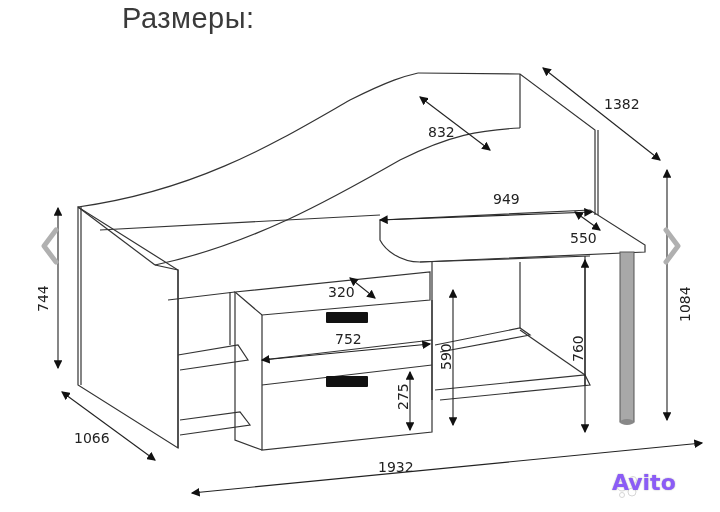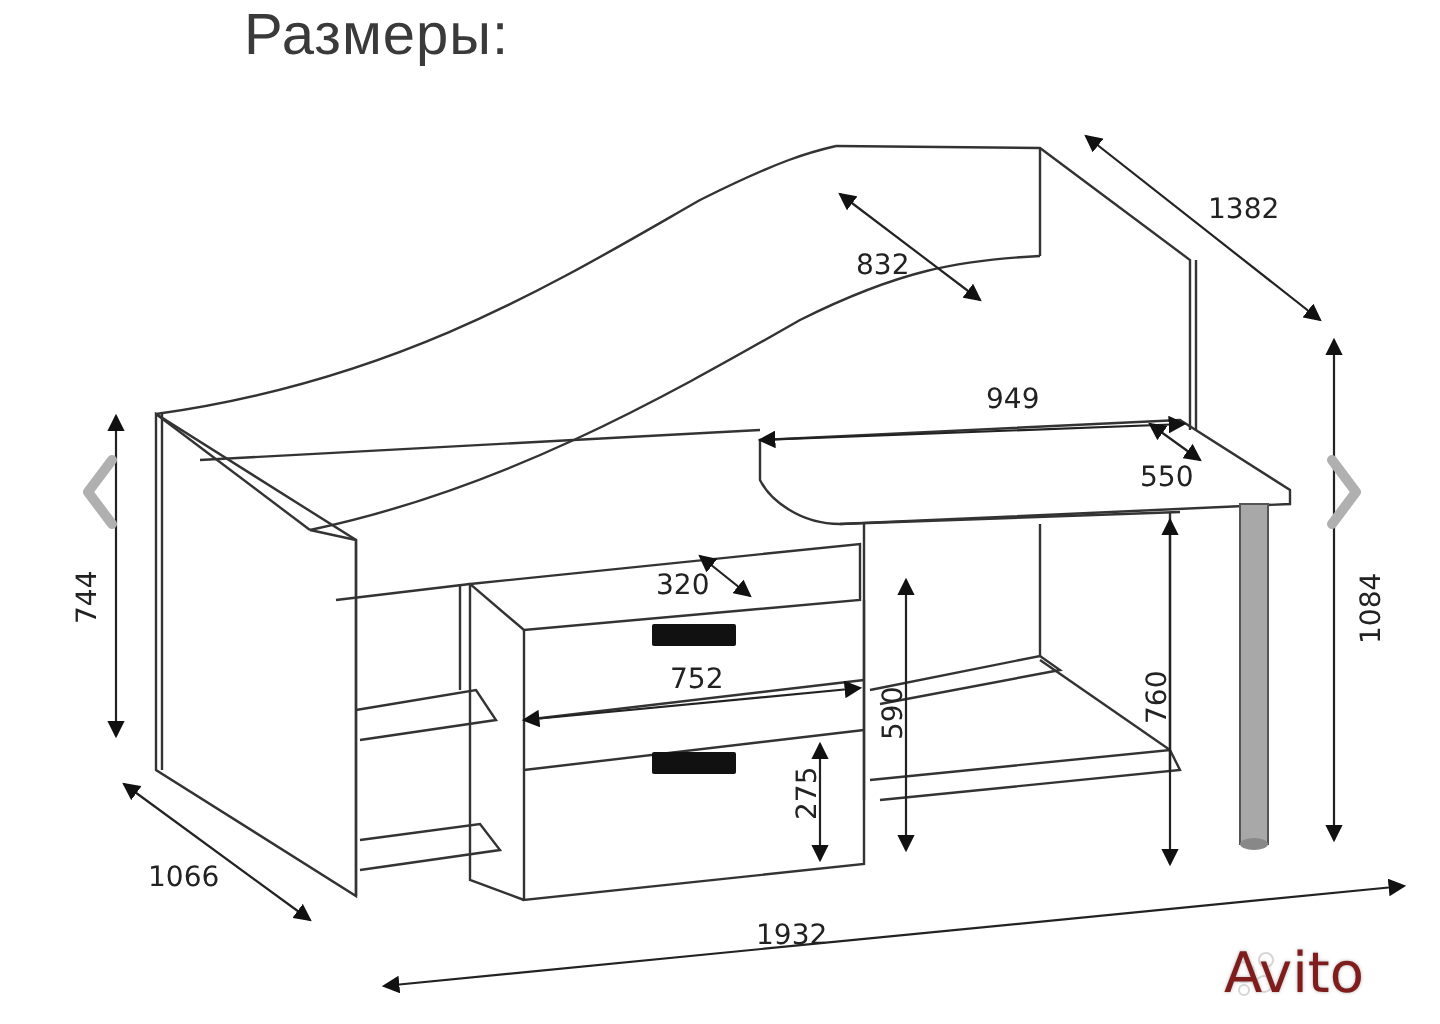--- a/index.html
+++ b/index.html
@@ -1,20 +1,20 @@
 <!DOCTYPE html>
 <html><head>
 <meta charset="utf-8">
 <style>
   html,body{margin:0;padding:0;background:#ffffff;}
   body{width:720px;height:512px;position:relative;overflow:hidden;font-family:"Liberation Sans",sans-serif;}
   .title{position:absolute;left:122px;top:2px;font-size:29px;color:#3a3a3a;letter-spacing:0.5px;text-align:center;}
   svg{position:absolute;left:0;top:0;}
   .dim{font-family:"DejaVu Sans",sans-serif;font-size:14px;fill:#222;}
-  .avito{position:absolute;left:612px;top:470px;font-family:"DejaVu Sans",sans-serif;font-weight:normal;font-size:28px;color:#7f1d1d;text-shadow:0 0 2px #cfcfcf,0 0 1px #bbb;}
+  .avito{position:absolute;left:612px;top:470px;font-family:"DejaVu Sans",sans-serif;font-weight:bold;font-size:22px;color:#8b5cf6;text-shadow:0 0 2px #cfcfcf,0 0 1px #bbb;}
 </style>
 </head>
 <body>
 
 <div class="title">Размеры:</div>
 
 <svg width="720" height="512" viewBox="0 0 720 512">
   <defs>
     <marker id="ah" markerWidth="8" markerHeight="8" refX="7" refY="4" orient="auto-start-reverse">
       <path d="M0,0 L8,4 L0,8 z" fill="#111"></path>

